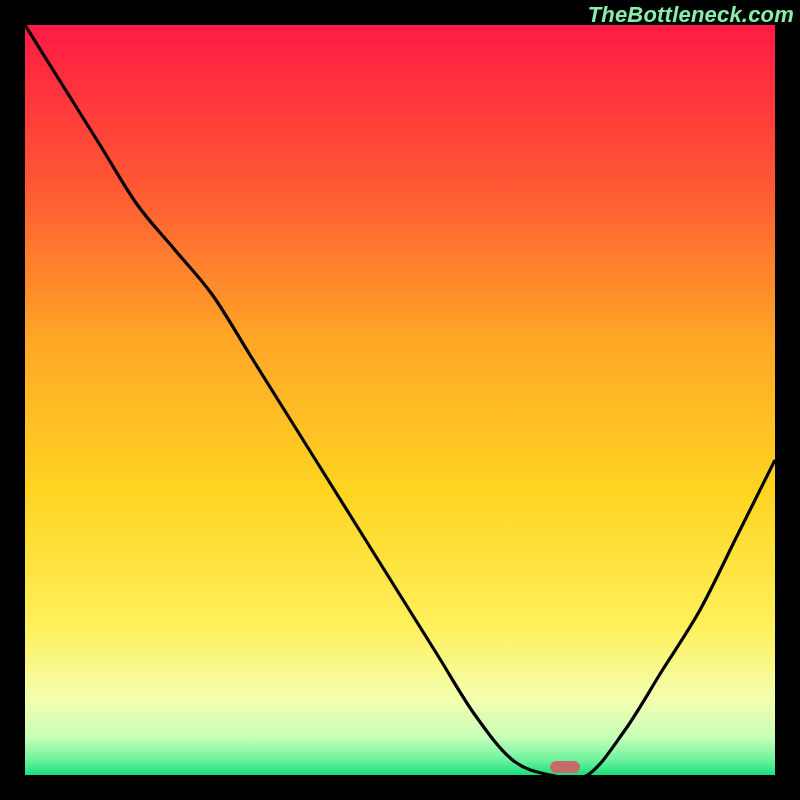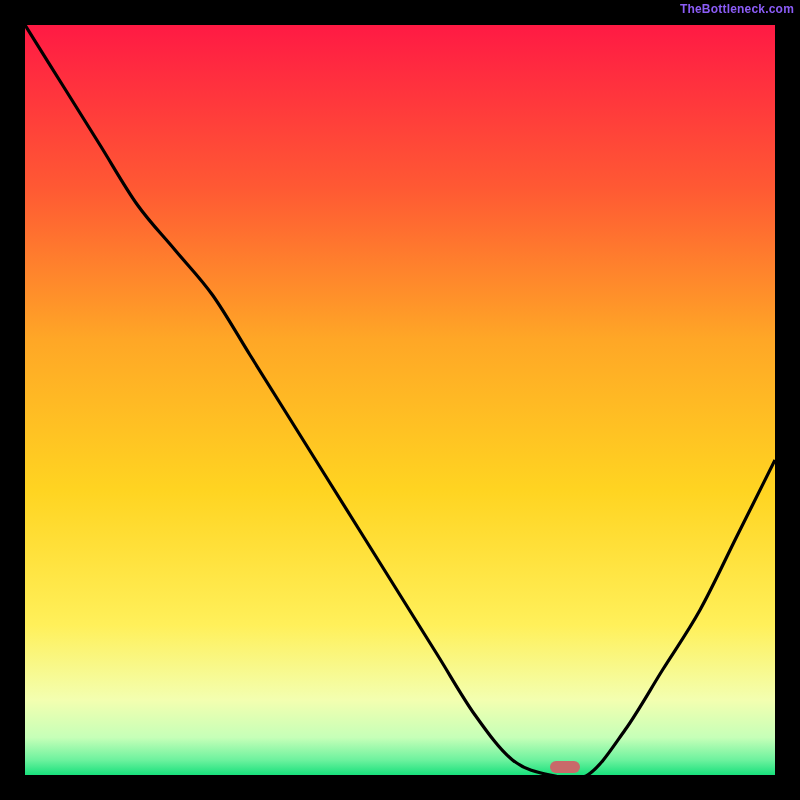--- a/index.html
+++ b/index.html
@@ -43,24 +43,25 @@
     height: 12px;
     background: #c96a6a;
     border-radius: 6px;
     transform: translate(-50%, 0);
   }
   .watermark {
     position: absolute;
     top: 2px;
     right: 6px;
     font-family: Arial, Helvetica, sans-serif;
-    font-size: 12px;
+    font-size: 22px;
     font-weight: 600;
-    color: #8b5cf6;
+    color: #86efac;
     letter-spacing: 0.2px;
+    font-style: italic;
   }
 </style>
 </head>
 <body>
 
 <div class="frame">
   <div class="watermark">TheBottleneck.com</div>
 
   <div class="plot">
 

